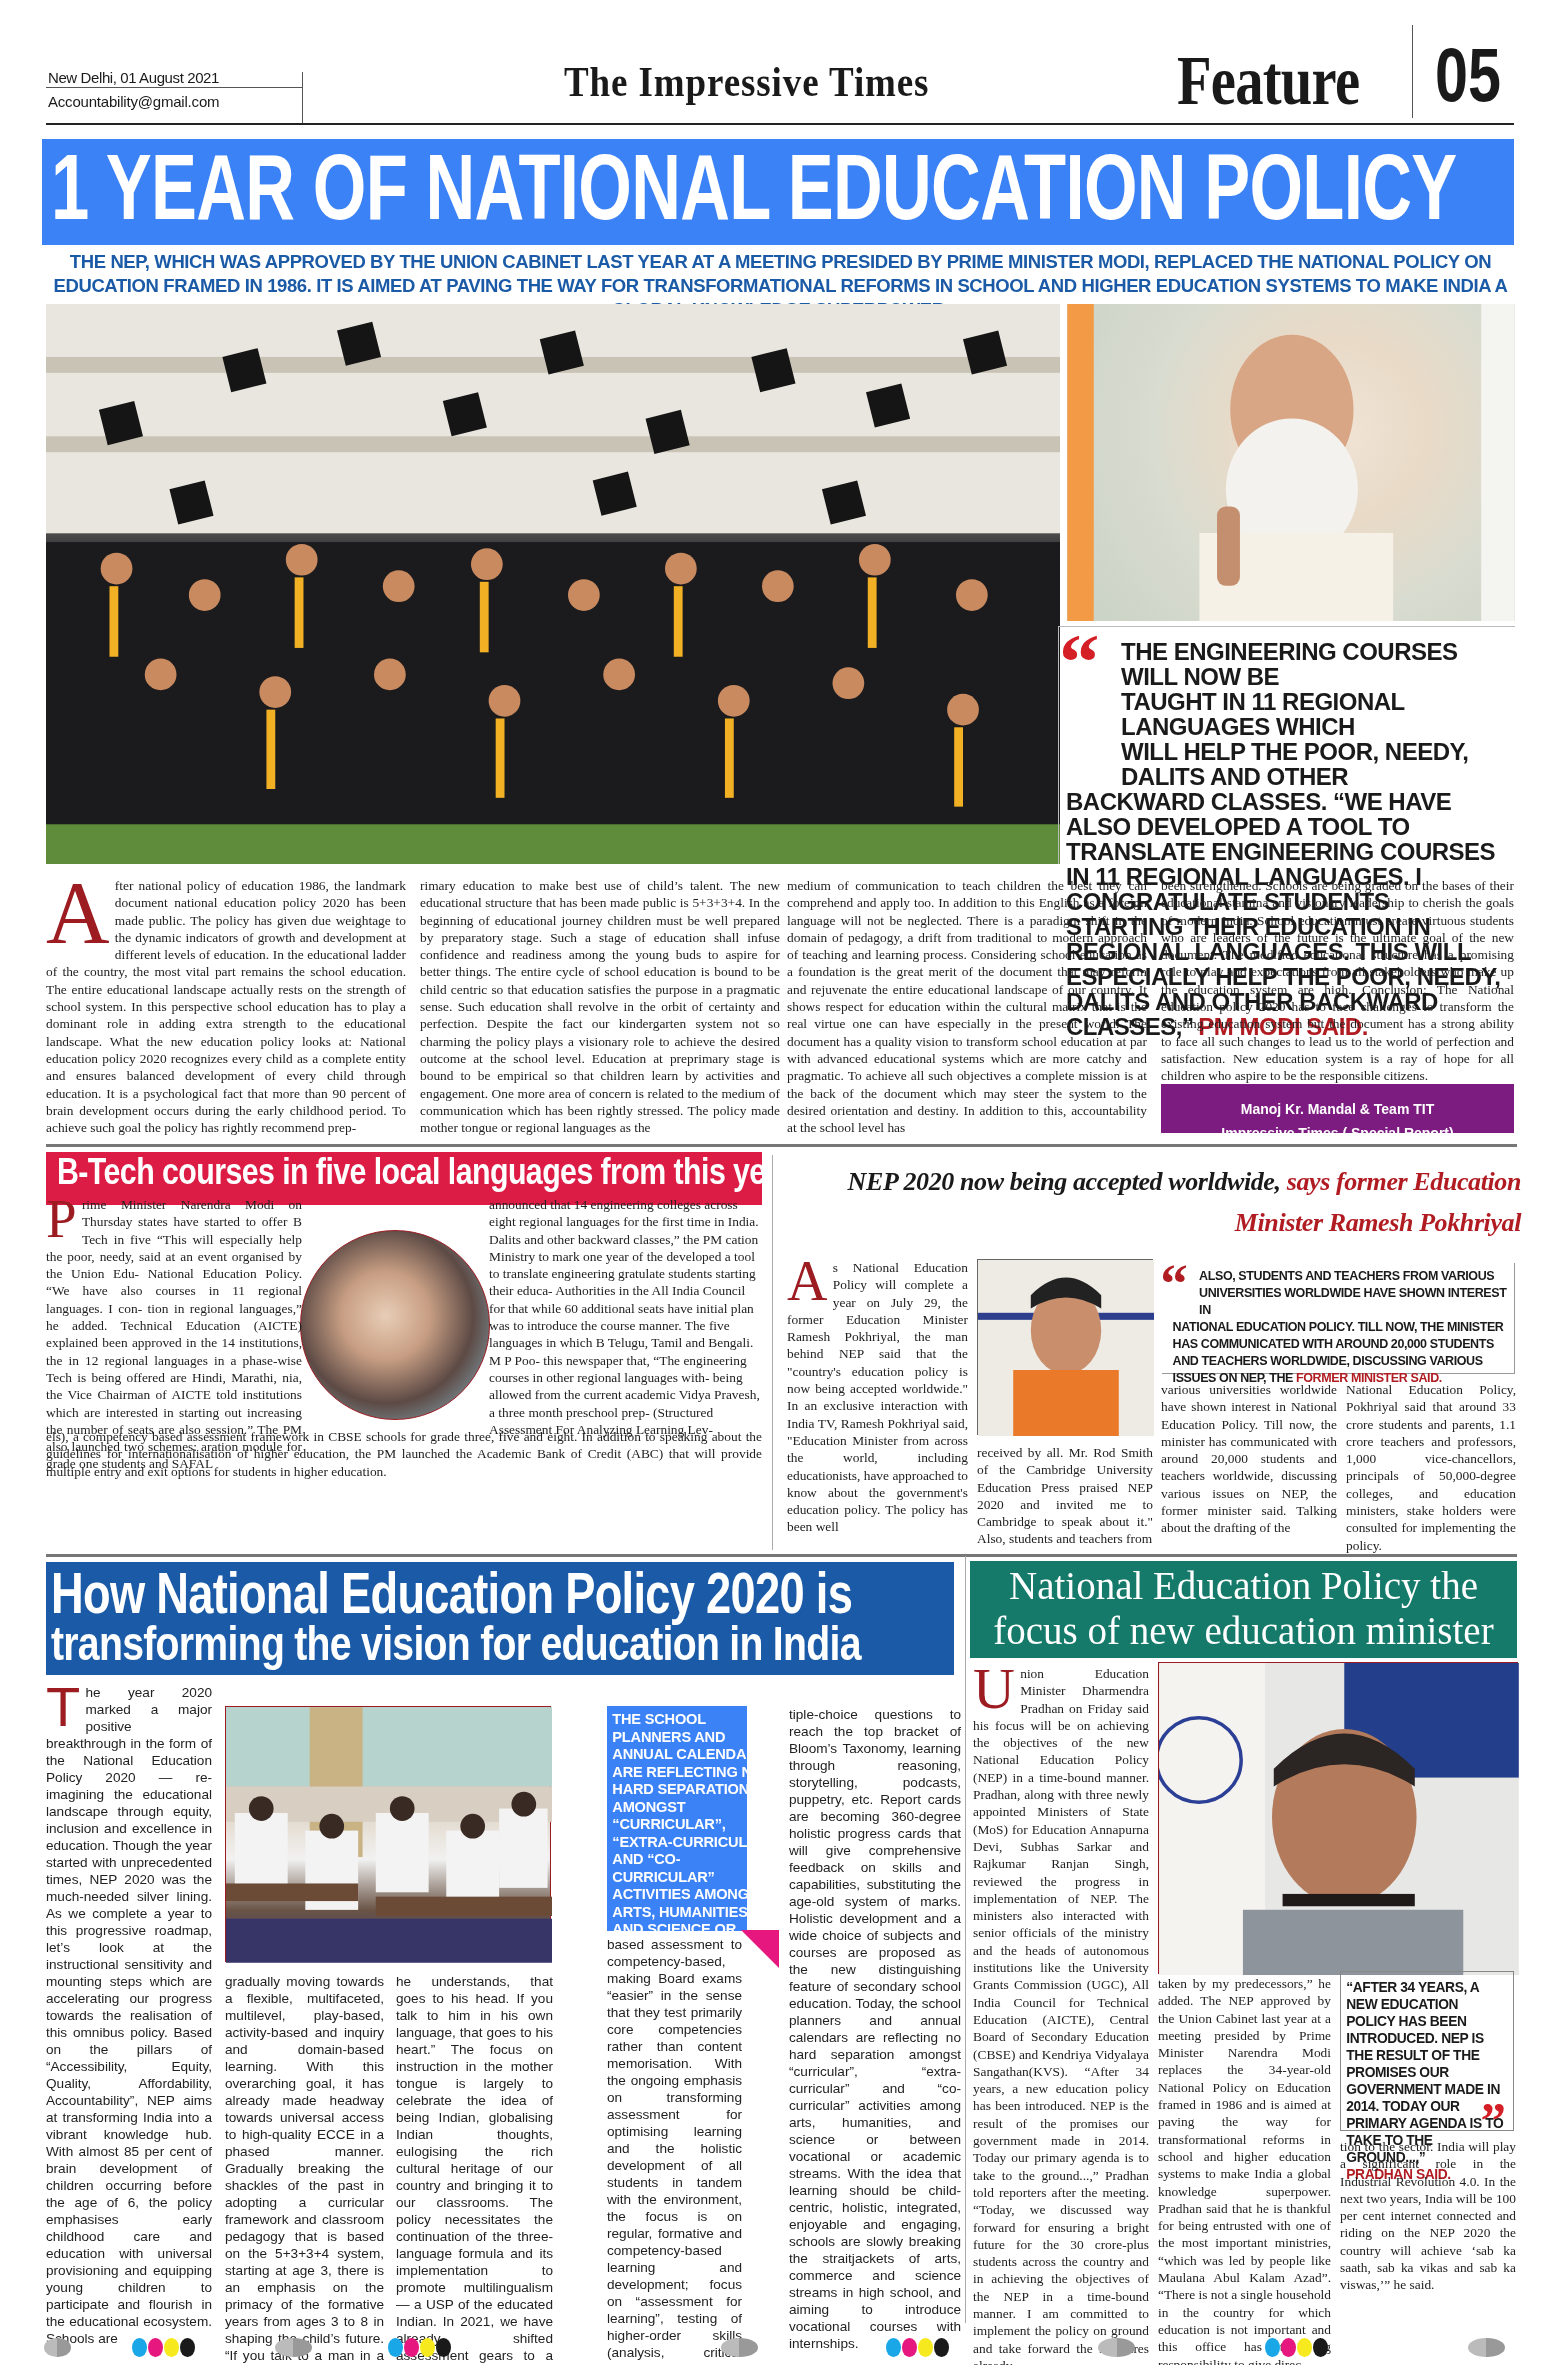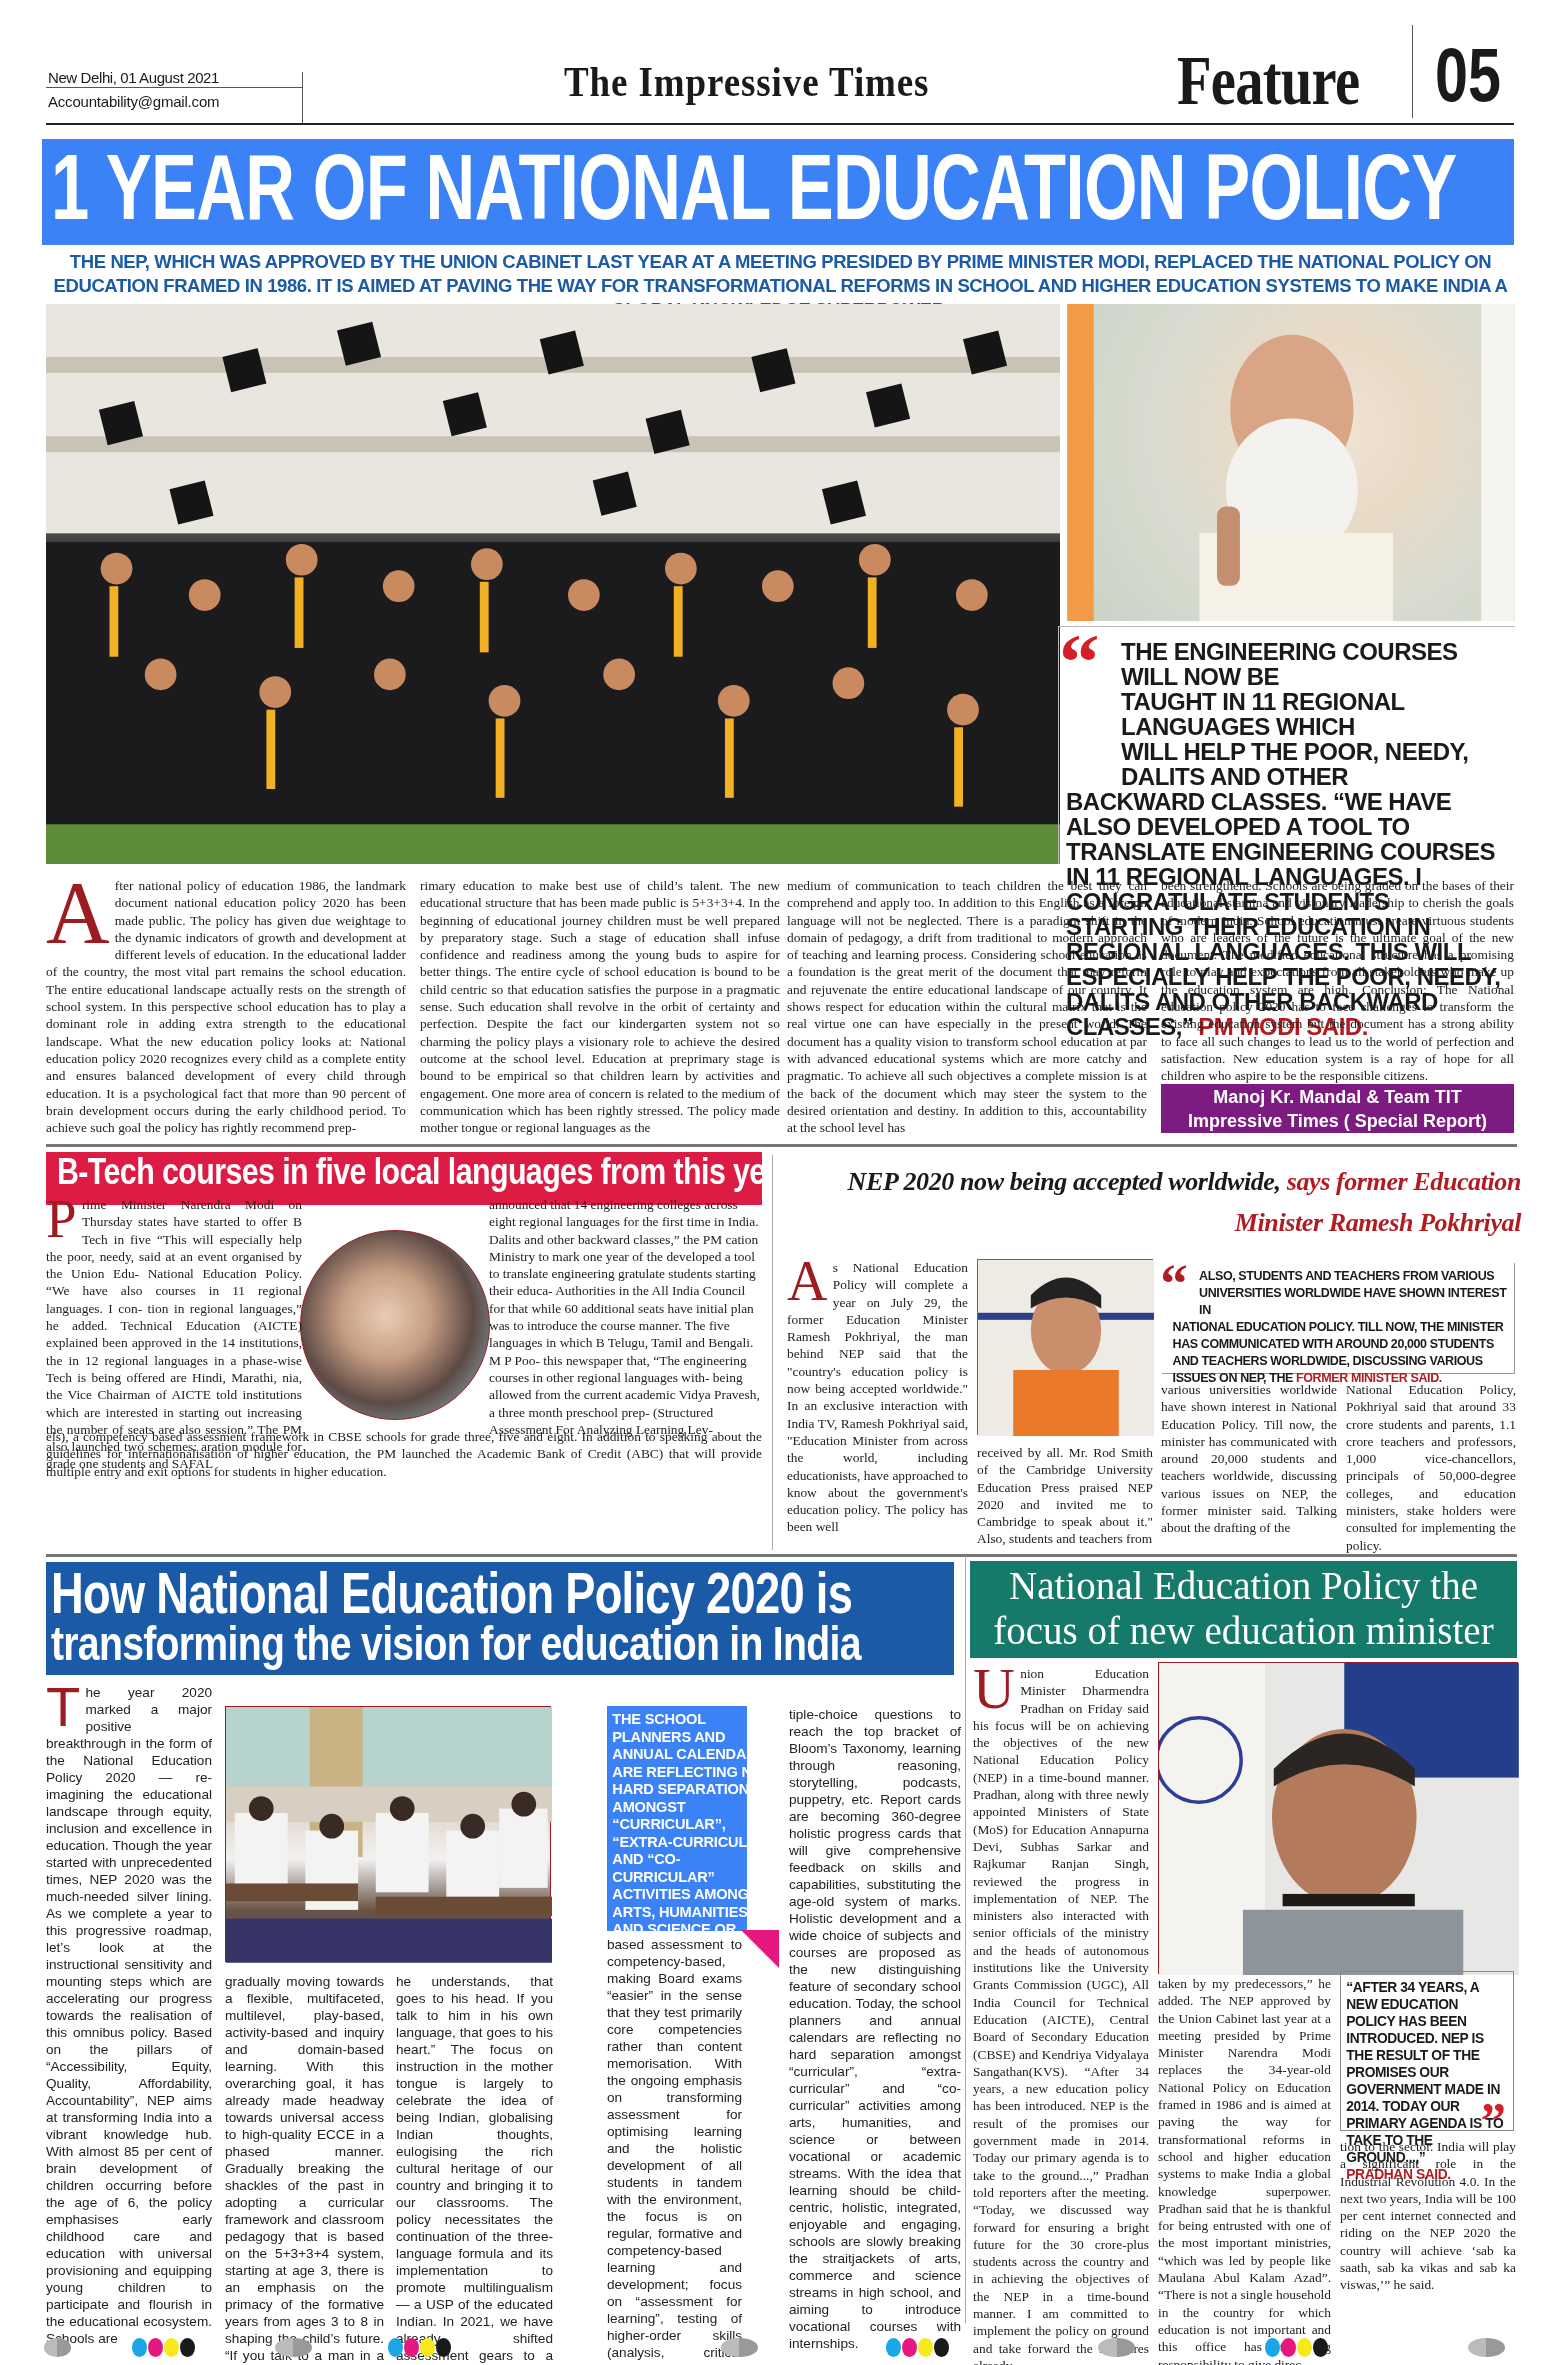--- a/index.html
+++ b/index.html
@@ -27,21 +27,21 @@
 #pq1 .qmark{position:absolute;left:0;top:-5.3px;font-size:81px;color:#d41f26;font-family:"Liberation Serif",serif;font-weight:bold;line-height:1}
 #pq1-text{position:absolute;left:7px;top:12.3px;width:445px;font-family:"Liberation Sans",sans-serif;font-weight:bold;font-size:24px;line-height:25px;color:#1a1a1a;text-indent:0;letter-spacing:-0.5px}
 #pq1-text .indent{display:block;padding-left:55px}
 .red{color:#b01c22}
 
 .col{position:absolute}
 #a1c1{left:46px;top:877px;width:360px}
 #a1c2{left:420px;top:877px;width:360px}
 #a1c3{left:787px;top:877px;width:360px}
 #a1c4{left:1161px;top:877px;width:353px}
-#byline{left:1161px;top:1084px;width:353px;height:49px;background:#7c1c80;color:#fff;text-align:center;font-family:"Liberation Sans",sans-serif;font-weight:bold;font-size:18px;line-height:24px;padding-top:1px}
+#byline{left:1161px;top:1084px;width:353px;height:49px;background:#7c1c80;color:#fff;text-align:center;font-family:"Liberation Sans",sans-serif;font-weight:bold;font-size:14px;line-height:24px;padding-top:13px}
 
 #btech-head{left:46px;top:1152px;width:716px;height:53px;background:#dd1c45}
 #btech-head span{position:absolute;left:10.6px;top:-0.9px;font-size:37px;color:#fff;font-family:"Liberation Sans",sans-serif;font-weight:bold;white-space:nowrap;transform:scaleX(.82);transform-origin:left top;letter-spacing:-0.7px}
 #btech-circle{left:300px;top:1230px;width:190px;height:190px;border-radius:50%;border:1.8px solid #9b1b22;background:radial-gradient(circle at 45% 45%,#e8cdb6 0%,#c79e83 30%,#5d4a45 60%,#93c9dc 100%)}
 #btech-left{left:46px;top:1196px;width:256px}
 #btech-right{left:489px;top:1196px;width:273px;text-align:left}
 #btech-bottom{left:46px;top:1428px;width:716px}
 
 #nepw-head{left:789px;top:1161px;width:732px;text-align:right;font-family:"Liberation Serif",serif;font-style:italic;font-weight:bold;font-size:26px;line-height:41px;letter-spacing:-0.4px}
 #nepw-c1{left:787px;top:1259px;width:181px}

